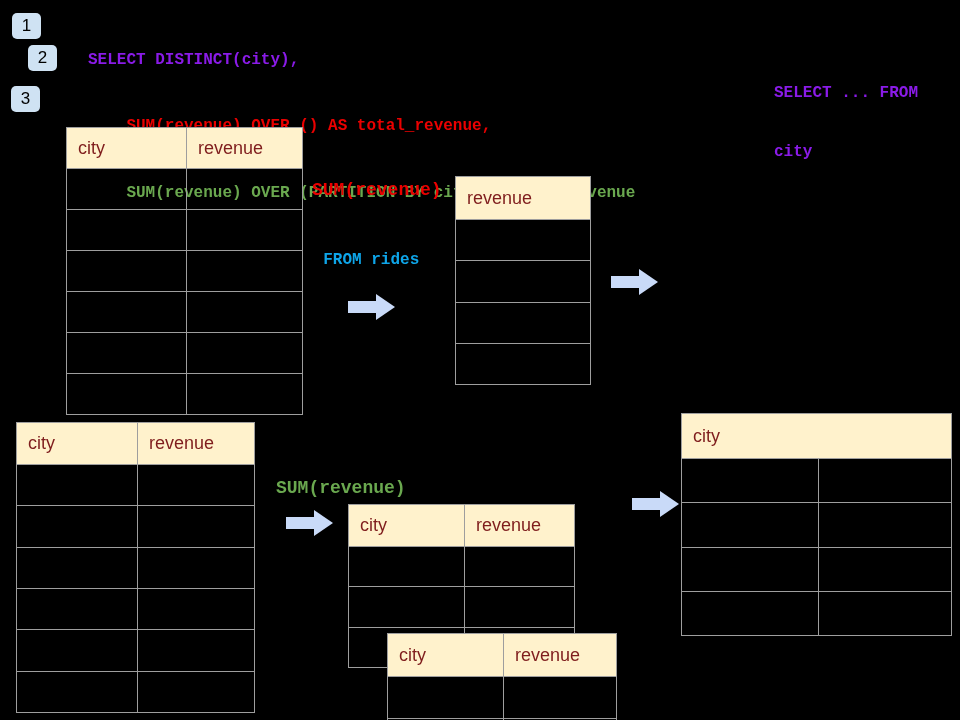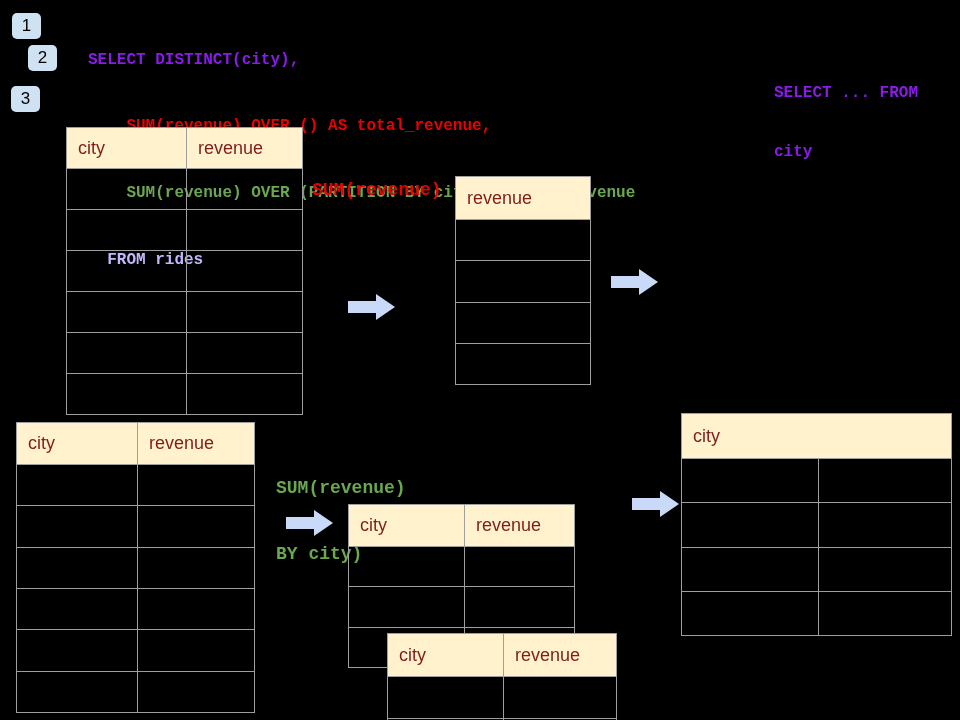--- a/index.html
+++ b/index.html
@@ -75,35 +75,34 @@
 <body>
 
 <div class="badge" id="badge-1">1</div>
 <div class="badge" id="badge-2">2</div>
 <div class="badge" id="badge-3">3</div>
 
 <div class="code" id="sql-code">
   <div style="color: rgb(138, 27, 232);">SELECT DISTINCT(city),</div>
   <div style="color: rgb(234, 0, 0);">    SUM(revenue) OVER () AS total_revenue,</div>
   <div style="color: rgb(106, 168, 79);">    SUM(revenue) OVER (PARTITION BY city) as city_revenue</div>
-  <div style="color: #c4b5fd;">  FROM rides</div>
+  <div style="color: #0ea5e9; text-align: center;">  FROM rides</div>
 </div>
 
 <div class="code" id="side-note" style="color: rgb(138, 27, 232);">
   <div>SELECT ... FROM</div>
   <div>city</div>
 </div>
 
 <div class="code" id="label-total" style="color: rgb(234, 0, 0);">
   <div>SUM(revenue)</div>
 </div>
 
 <div class="code" id="label-partition" style="color: rgb(106, 168, 79);">
   <div>SUM(revenue)</div>
-  <div>BY city)</div>
 </div>
 
 <div class="tbl" id="tbl-rides-top">
   <div class="t-head">
     <div class="t-hcell">city</div>
     <div class="t-hcell">revenue</div>
   </div>
   <div class="t-body">
       <div class="t-row">
         <div class="t-cell"></div>

